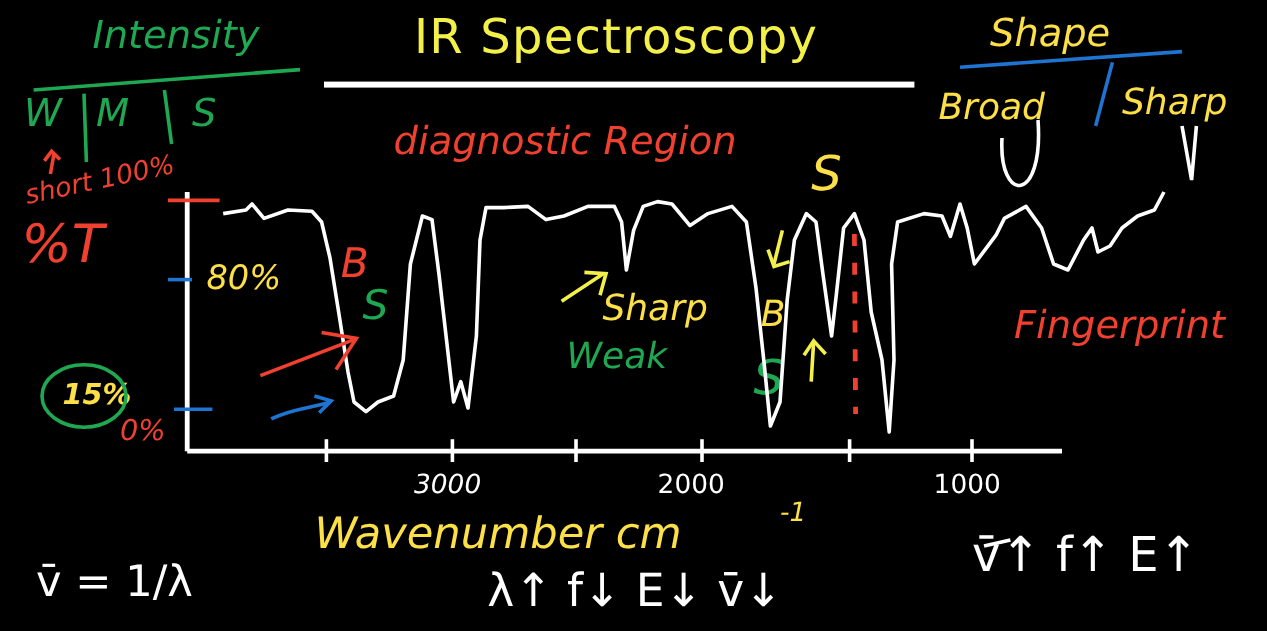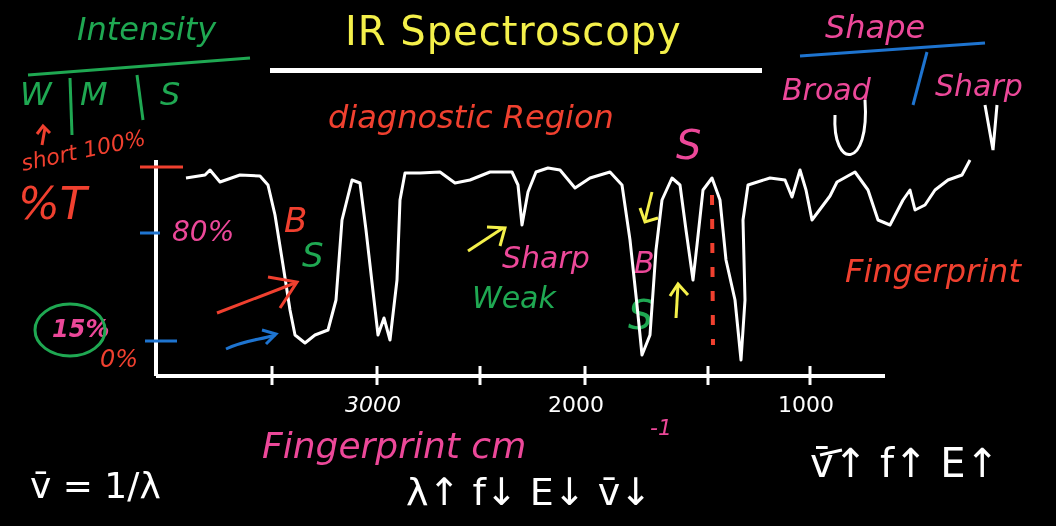--- a/index.html
+++ b/index.html
@@ -3,21 +3,21 @@
 <meta charset="utf-8">
 <style>
   html, body { margin:0; padding:0; background:#000; }
   body { width:1056px; height:526px; position:relative; overflow:hidden; font-family:"DejaVu Sans", sans-serif; }
   .abs { position:absolute; white-space:nowrap; }
   .hand { font-family:"DejaVu Sans", sans-serif; font-style:oblique; }
   #title { left:334px; top:8px; font-size:40px; color:#f4f04a; font-family:"DejaVu Sans", sans-serif; letter-spacing:1px;margin-left:11px; }
   #title-rule { left:270px; top:68px; width:492px; height:5px; background:#fff; }
   .green { color:#1fa852; }
   .red { color:#f0402f; }
-  .blue { color:#ec4899; }
+  .blue { color:#fde047; }
   .white { color:#fff; }
   svg { position:absolute; left:0; top:0; }
 </style>
 </head>
 <body>
 
 <div id="title" class="abs">IR Spectroscopy</div>
 <div id="title-rule" class="abs"></div>
 
 <div class="abs hand green" style="left:45px;top:10px;font-size:32px;margin-left:32px;">Intensity</div>
@@ -43,21 +43,21 @@
 <div class="abs hand blue" style="left:502px;top:240px;font-size:30px;">Sharp</div>
 <div class="abs hand green" style="left:472px;top:280px;font-size:30px;">Weak</div>
 <div class="abs hand blue" style="left:676px;top:122px;font-size:40px;">S</div>
 <div class="abs hand blue" style="left:634px;top:245px;font-size:30px;">B</div>
 <div class="abs hand green" style="left:628px;top:292px;font-size:40px;">S</div>
 
 <div class="abs white" style="left:345px;top:392px;font-size:22px;font-style:italic;">3000</div>
 <div class="abs white" style="left:548px;top:392px;font-size:22px;">2000</div>
 <div class="abs white" style="left:778px;top:392px;font-size:22px;">1000</div>
 
-<div class="abs hand blue" style="left:262px;top:425px;font-size:36px;">Fingerprint cm</div>
+<div class="abs hand blue" style="left:262px;top:425px;font-size:36px;">Wavenumber cm</div>
 <div class="abs hand blue" style="left:650px;top:415px;font-size:22px;">-1</div>
 
 <div class="abs white" style="left:30px;top:465px;font-size:36px;">v̄ = 1/λ</div>
 <div class="abs white" style="left:375px;top:470px;font-size:38px;margin-left:31px;">λ↑ f↓ E↓ v̄↓</div>
 <div class="abs white" style="left:810px;top:440px;font-size:40px;">v̄↑ f↑ E↑</div>
 
 <svg width="1056" height="526">
 
   <g stroke="#1fa852" stroke-width="3" fill="none">
     <line x1="28" y1="75" x2="250" y2="58"></line>

